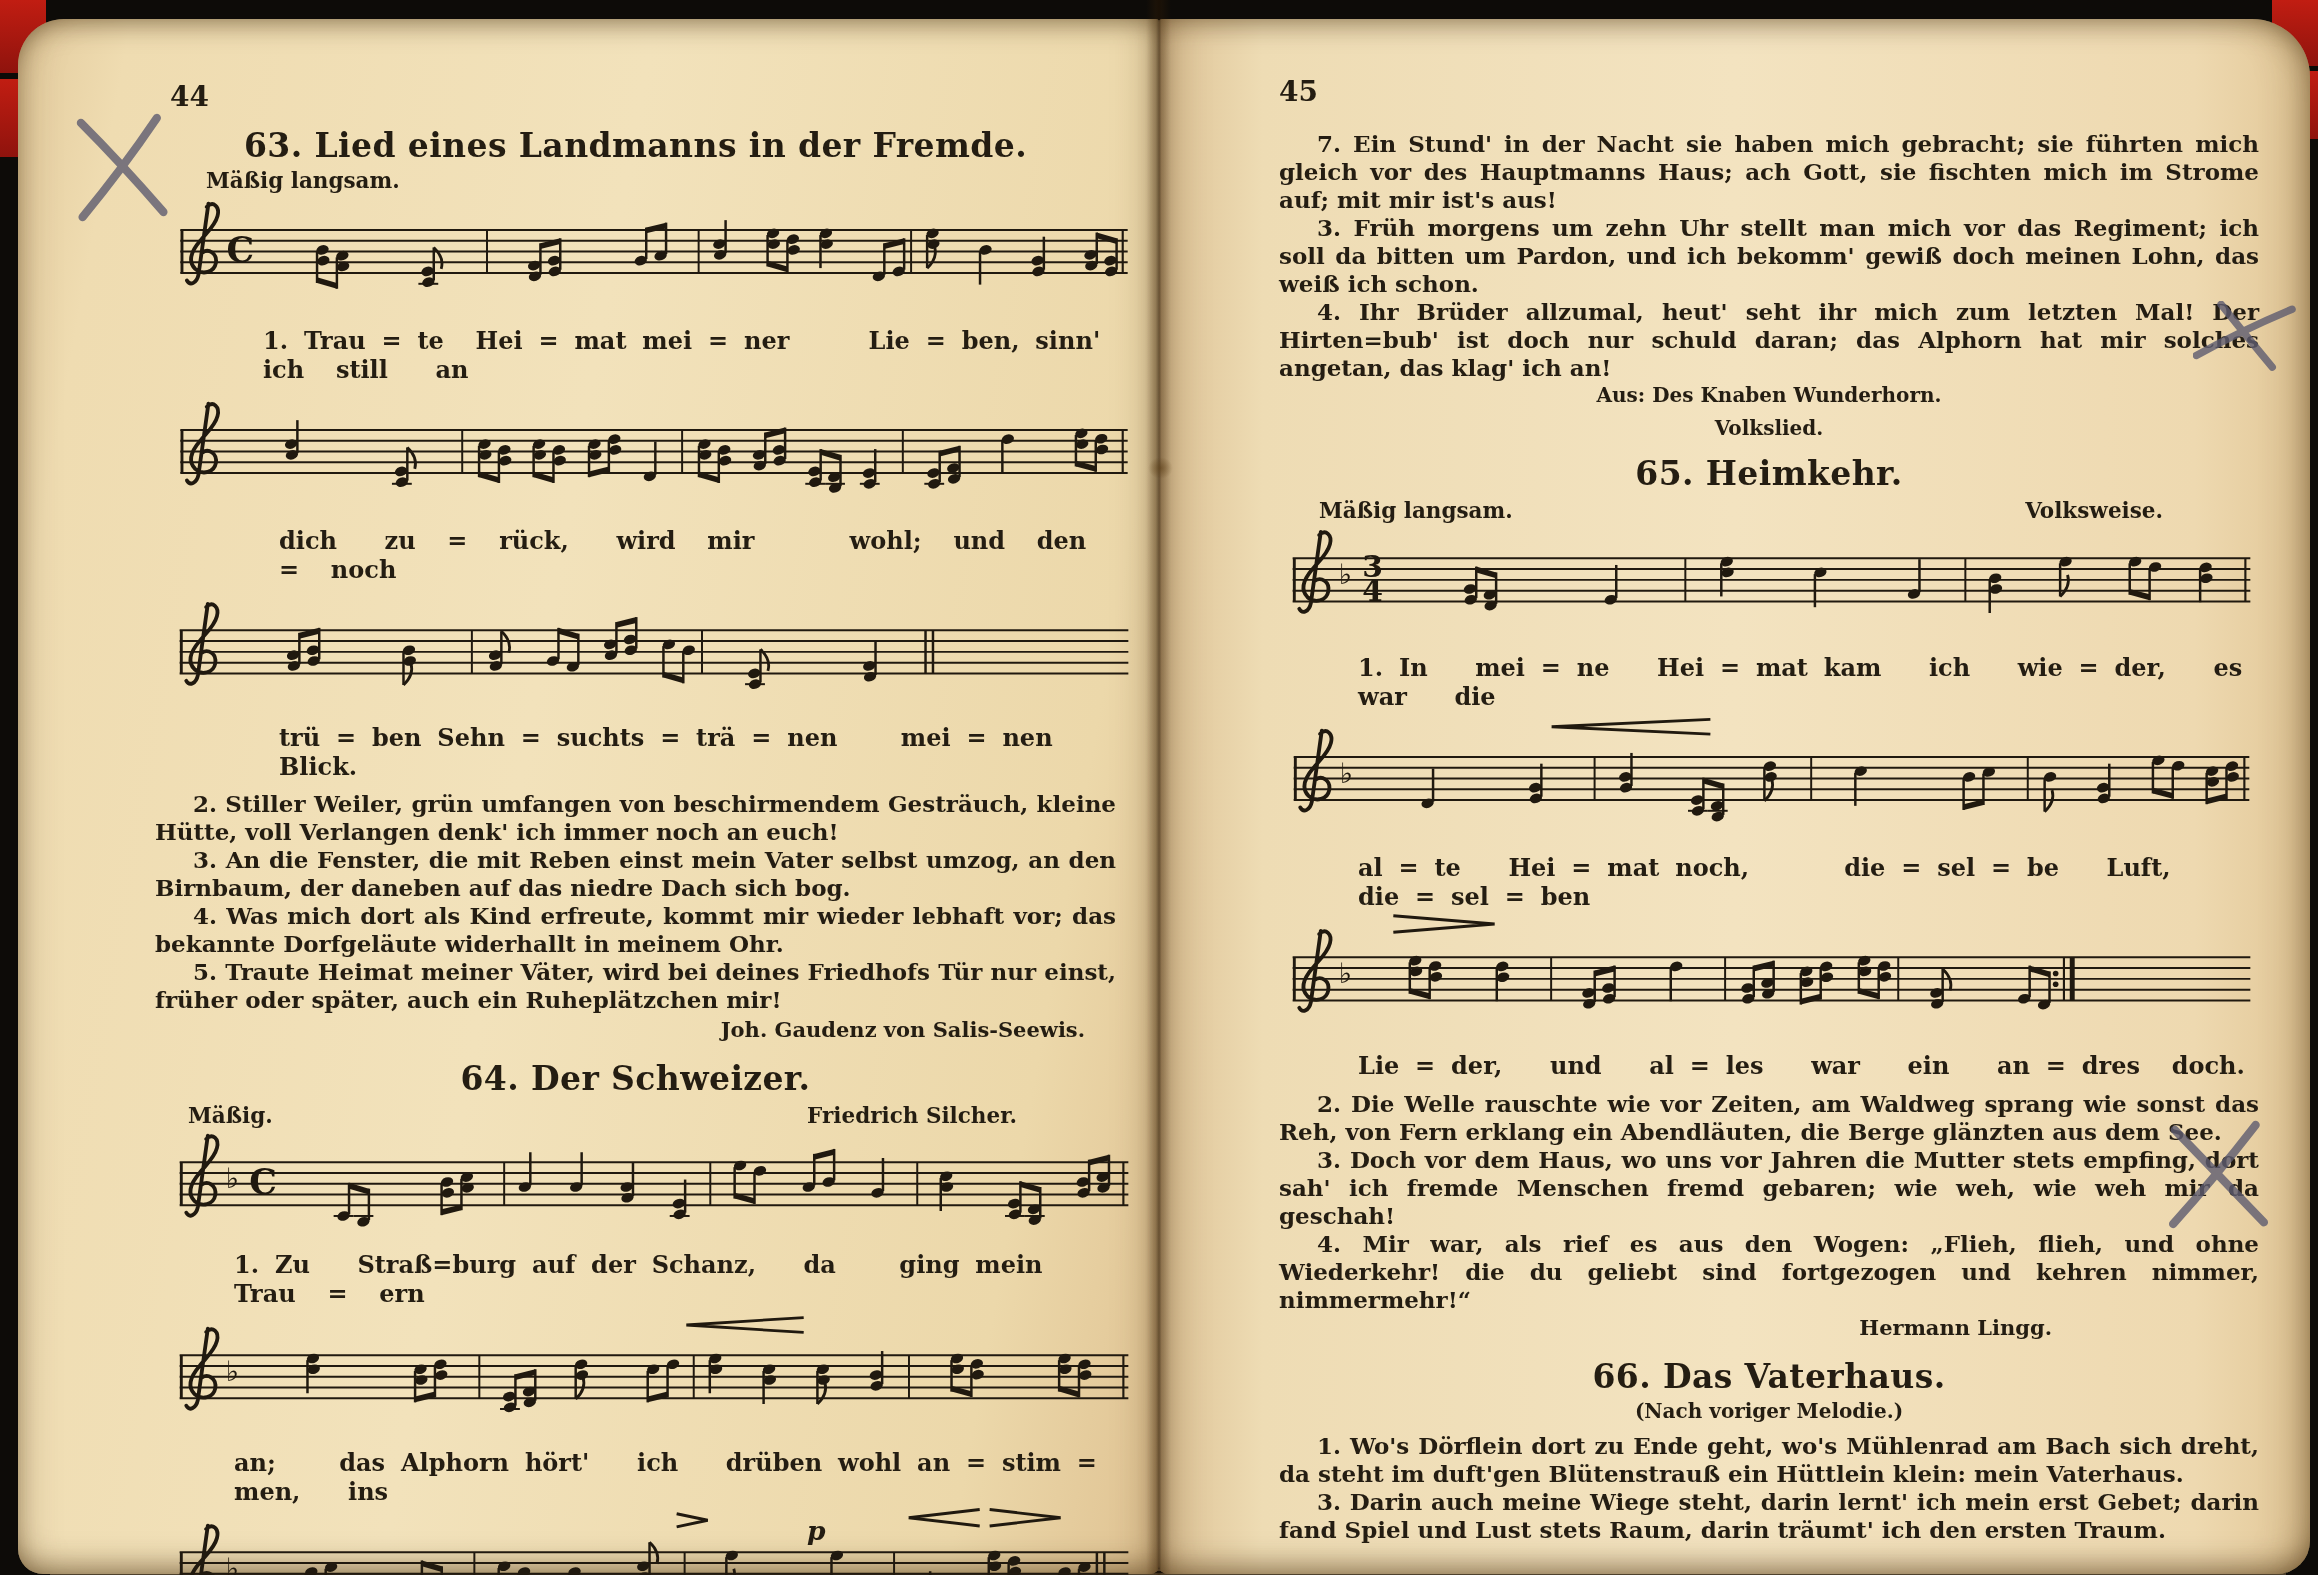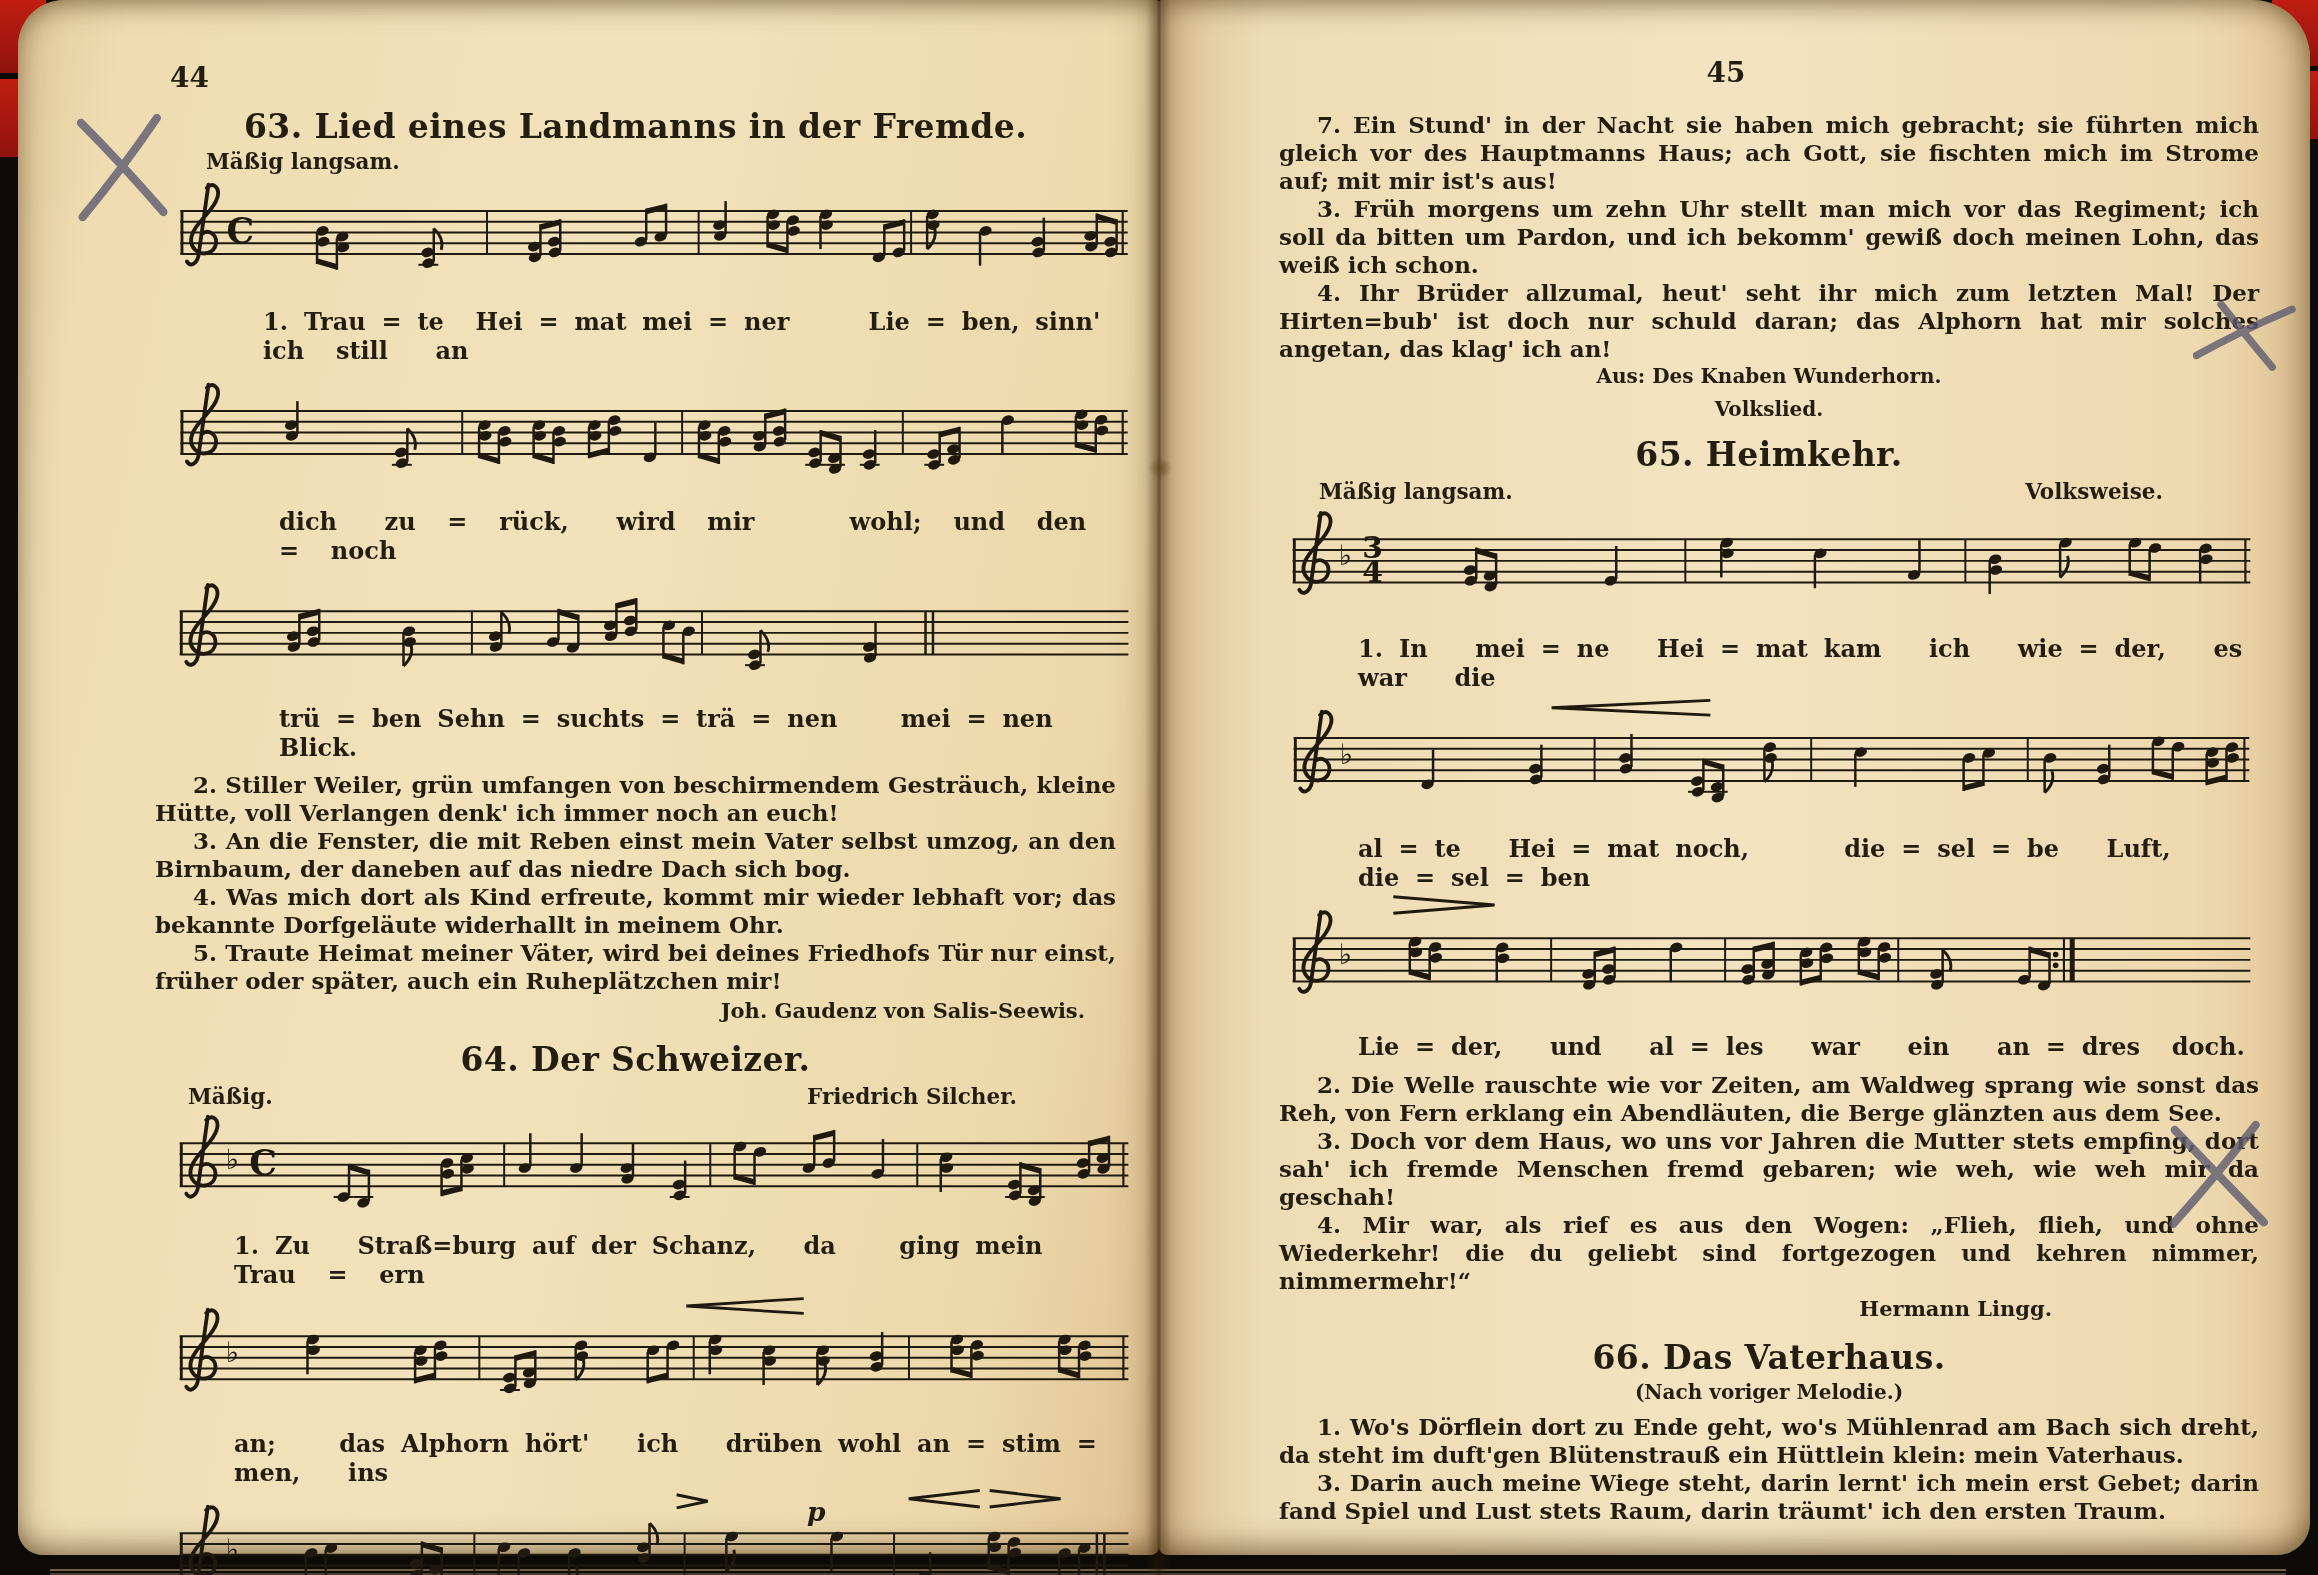--- a/index.html
+++ b/index.html
@@ -3,21 +3,21 @@
 <meta charset="utf-8">
 <style>
   html,body{margin:0;padding:0;}
   body{
     width:2319px;height:1576px;position:relative;overflow:hidden;
     background:#0d0b08;
     font-family:"DejaVu Serif", serif;
     color:#241d12;
   }
   
-  .page{position:absolute;top:0;height:1555px;z-index:1;}
+  .page{position:absolute;top:19px;height:1555px;z-index:1;}
   .page-left{
     left:18px;width:1141px;
     border-radius:46px 3.3px 8.3px 25px;
     background:linear-gradient(100deg,#e3cb9d 0%,#efdcb1 8%,#f2e2bb 45%,#ecd8aa 85%,#dfc292 100%);
     box-shadow:inset 0 16.6px 28px -15px rgba(70,45,12,.55),
                inset 0 -21.5px 33px -18px rgba(70,45,12,.6),
                inset 25px 0 41px -25px rgba(80,50,15,.35),
                inset -25px 0 38px -21.5px rgba(80,50,15,.5);
   }
   .page-right{
@@ -537,21 +537,21 @@
       <svg class="hairpin" style="left:497px;top:-6.6px;" width="36" height="16.6" viewBox="0 0 44 20">
         <path d="M2 2 L40 10 L2 18" stroke="#20190f" stroke-width="3.6" fill="none"></path>
       </svg>
     </div>
 
   </div>
 </div>
 
 <div class="page page-right">
   <div class="content-right">
-    <div class="pagenum" style="text-align:center;margin-right:86px;">45</div>
+    <div class="pagenum" style="text-align:left;margin-right:86px;">45</div>
 
     <div class="verses" style="margin-top:21.5px;">
       <p>7. Ein Stund' in der Nacht sie haben mich gebracht; sie führten mich gleich vor des Hauptmanns Haus; ach Gott, sie fischten mich im Strome auf; mit mir ist's aus!</p>
       <p>3. Früh morgens um zehn Uhr stellt man mich vor das Regiment; ich soll da bitten um Pardon, und ich bekomm' gewiß doch meinen Lohn, das weiß ich schon.</p>
       <p>4. Ihr Brüder allzumal, heut' seht ihr mich zum letzten Mal! Der Hirten=bub' ist doch nur schuld daran; das Alphorn hat mir solches angetan, das klag' ich an!</p>
     </div>
     <div class="src-line">Aus: Des Knaben Wunderhorn.</div>
     <div class="src-line" style="margin-top:6.6px;">Volkslied.</div>
 
     <div class="song-title" style="margin-top:13.2px;">65. Heimkehr.</div>

